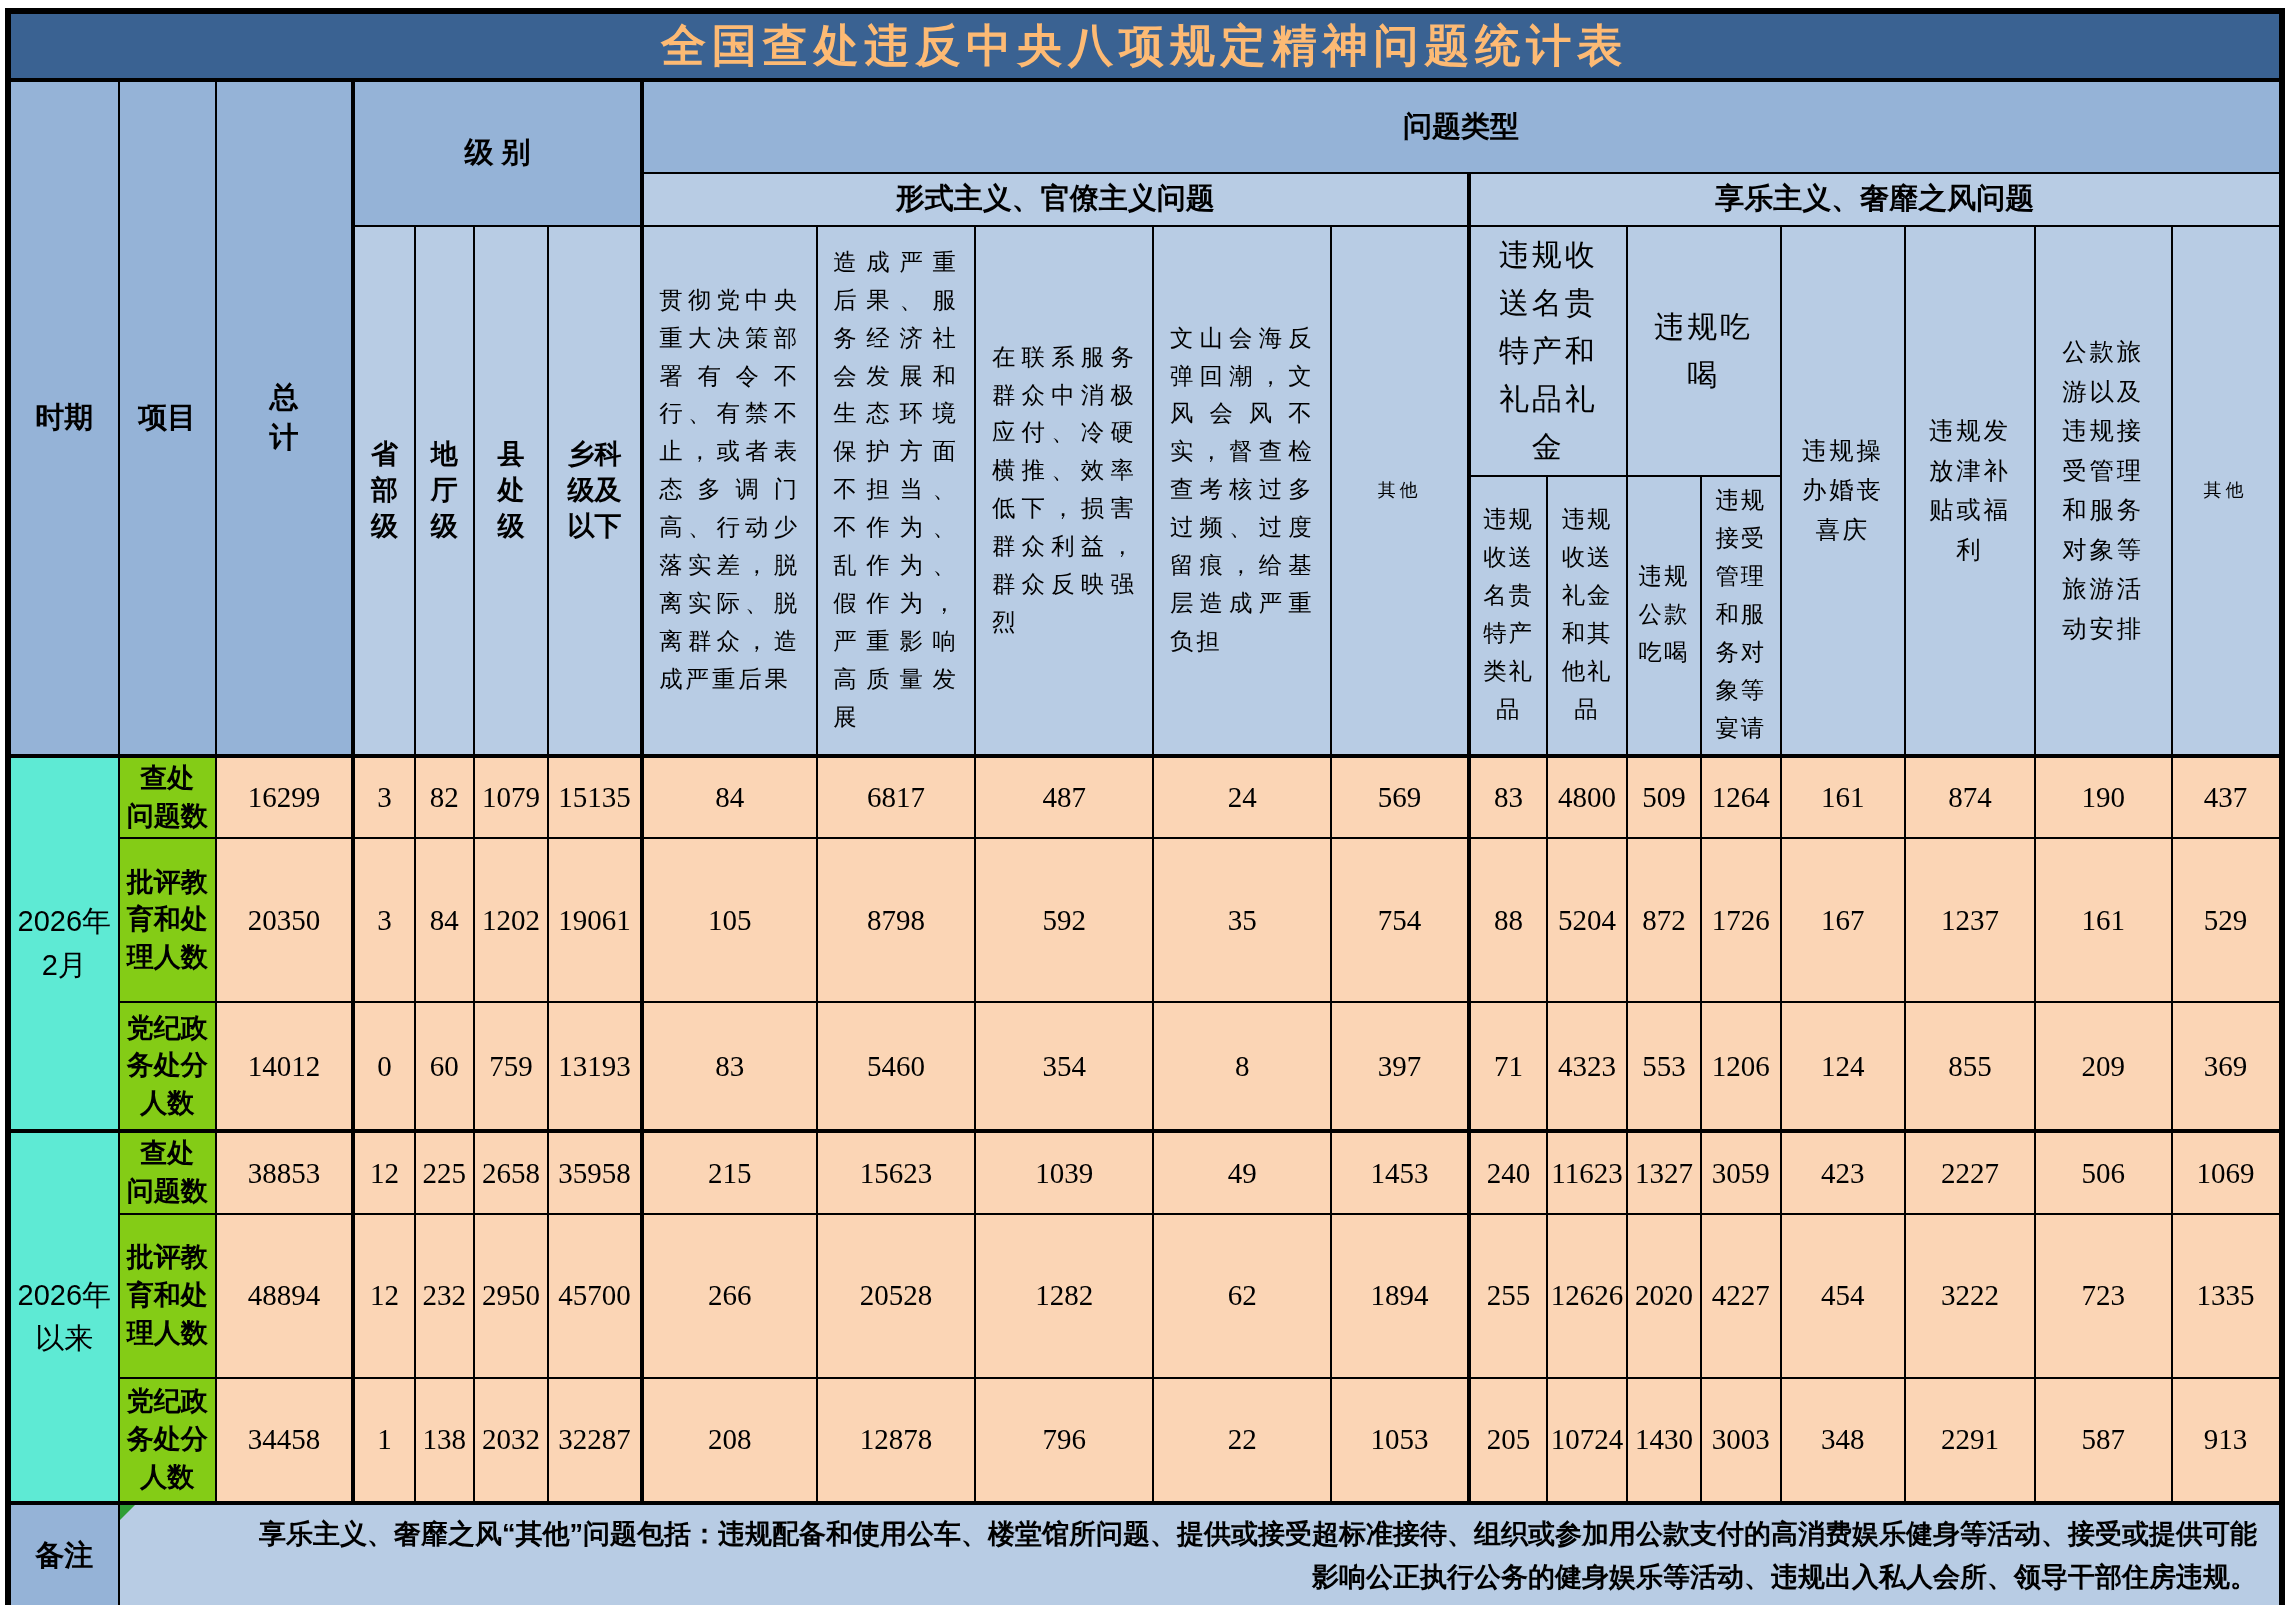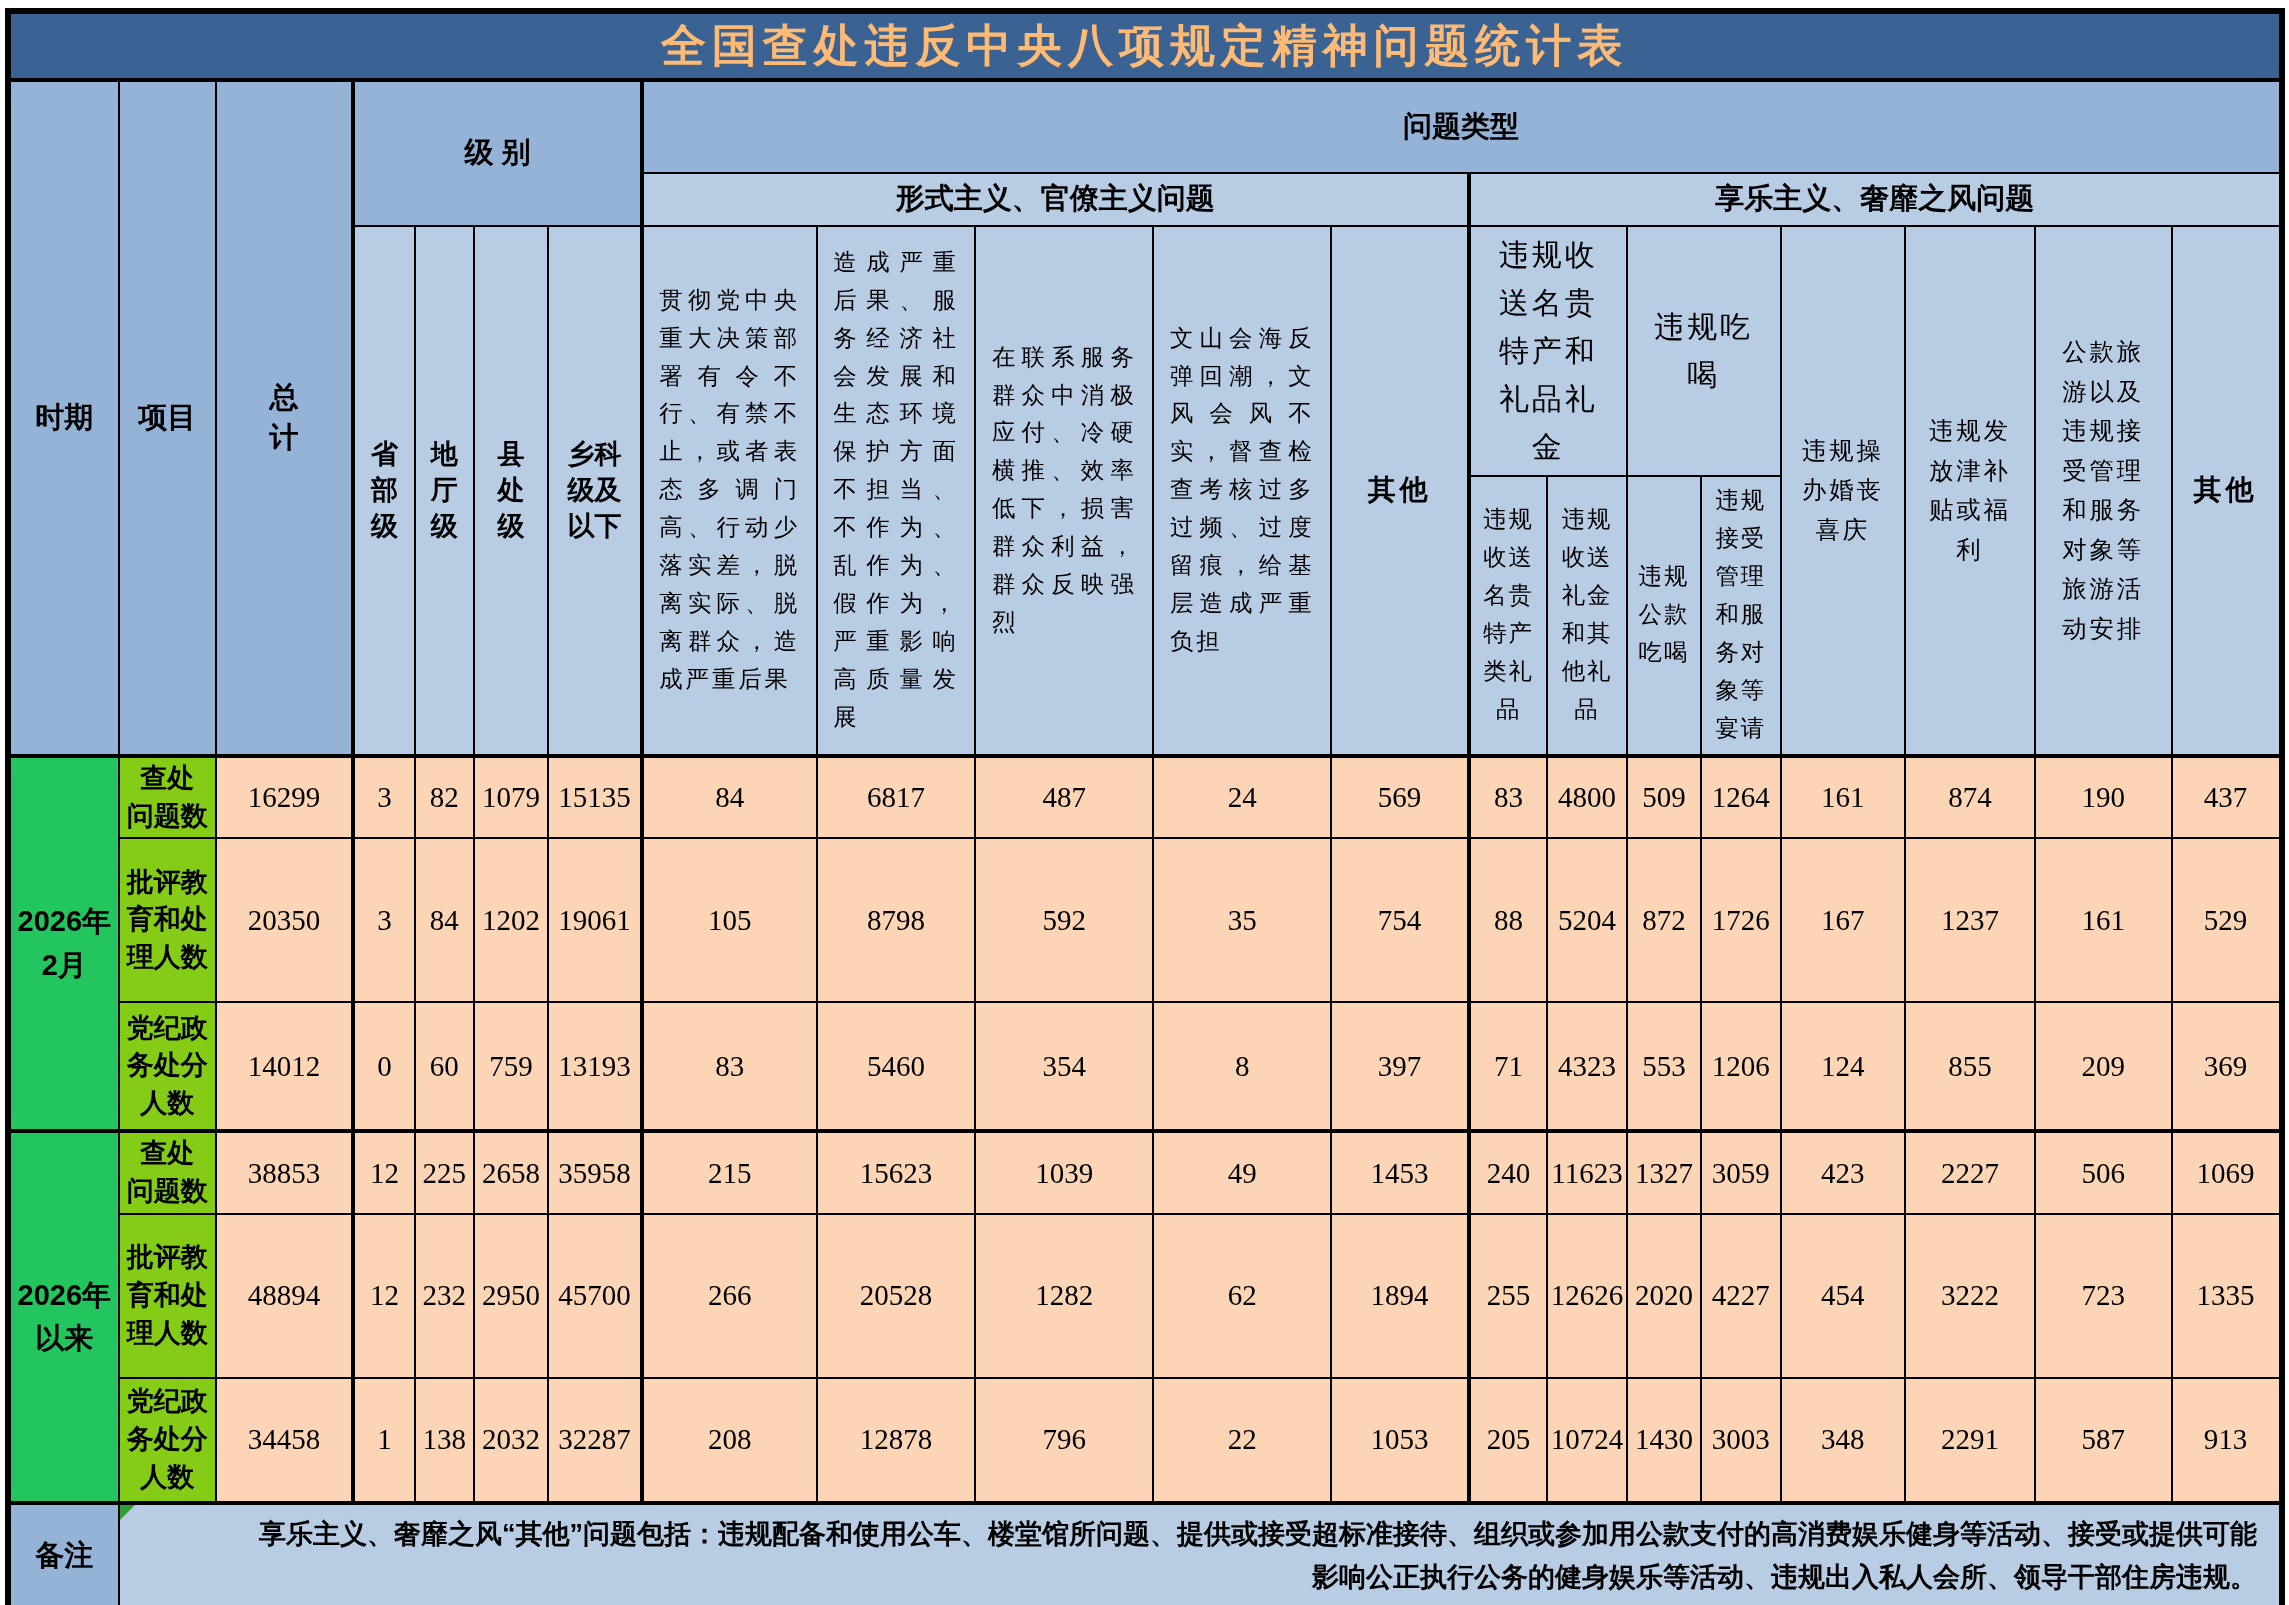--- a/index.html
+++ b/index.html
@@ -20,41 +20,41 @@
   .hd-dark{background:#95b3d7;font-weight:bold;font-size:29px;}
   .hd-light{background:#b8cce4;}
   .band{font-weight:bold;font-size:29px;}
   .level-cell{font-weight:bold;font-size:27px;white-space:pre-line;line-height:1.35;border-bottom:4.9px solid #000;}
   .longtxt{
     font-family:"Liberation Serif","DejaVu Serif",serif;font-weight:normal;
     font-size:23.4px;line-height:1.62;text-align:justify;text-justify:inter-ideograph;
     letter-spacing:2.9px;padding:13.7px 15.6px;border-bottom:4.9px solid #000;
   }
   .other-cell{
-    font-family:"Liberation Serif","DejaVu Serif",serif;font-size:28px;
-    letter-spacing:3.9px;border-bottom:4.9px solid #000;font-weight:bold;
+    font-family:"Liberation Serif","DejaVu Serif",serif;font-size:18px;
+    letter-spacing:3.9px;border-bottom:4.9px solid #000;
   }
   .subgrp{
     font-family:"Liberation Serif","DejaVu Serif",serif;font-size:30px;
     letter-spacing:2.9px;line-height:1.6;padding:3.9px 21.5px;
   }
   .subcol{
     font-family:"Liberation Serif","DejaVu Serif",serif;font-size:23.4px;
     letter-spacing:2px;line-height:1.62;word-break:break-all;padding:5.9px 9.8px;
     border-bottom:4.9px solid #000;
   }
   .hcol{
     font-family:"Liberation Serif","DejaVu Serif",serif;font-size:24.4px;
     letter-spacing:2.9px;line-height:1.62;word-break:break-all;padding:5.9px 17.6px;
     border-bottom:4.9px solid #000;
   }
   .pre{white-space:pre-line;}
   .gL{border-left:4.9px solid #000;}
   
-  td.period{background:#22c55e;font-weight:bold;font-size:29px;white-space:pre-line;line-height:1.5;}
+  td.period{background:#5eead4;font-weight:normal;font-size:29px;white-space:pre-line;line-height:1.5;}
   td.item{background:#84cc16;font-weight:bold;font-size:27px;white-space:pre-line;line-height:1.4;}
   td.val{
     background:#fbd5b5;font-family:"Liberation Serif","DejaVu Serif",serif;
     font-size:29px;font-weight:normal;
   }
   tr.block-top td{border-top:4.9px solid #000;}
   
   tr.note-row td{border-top:4.9px solid #000;border-bottom:4.9px solid #000;height:88px;}
   td.note-label{background:#95b3d7;font-weight:bold;font-size:29px;}
   td.note-body{background:#b8cce4;position:relative;text-align:left;}

